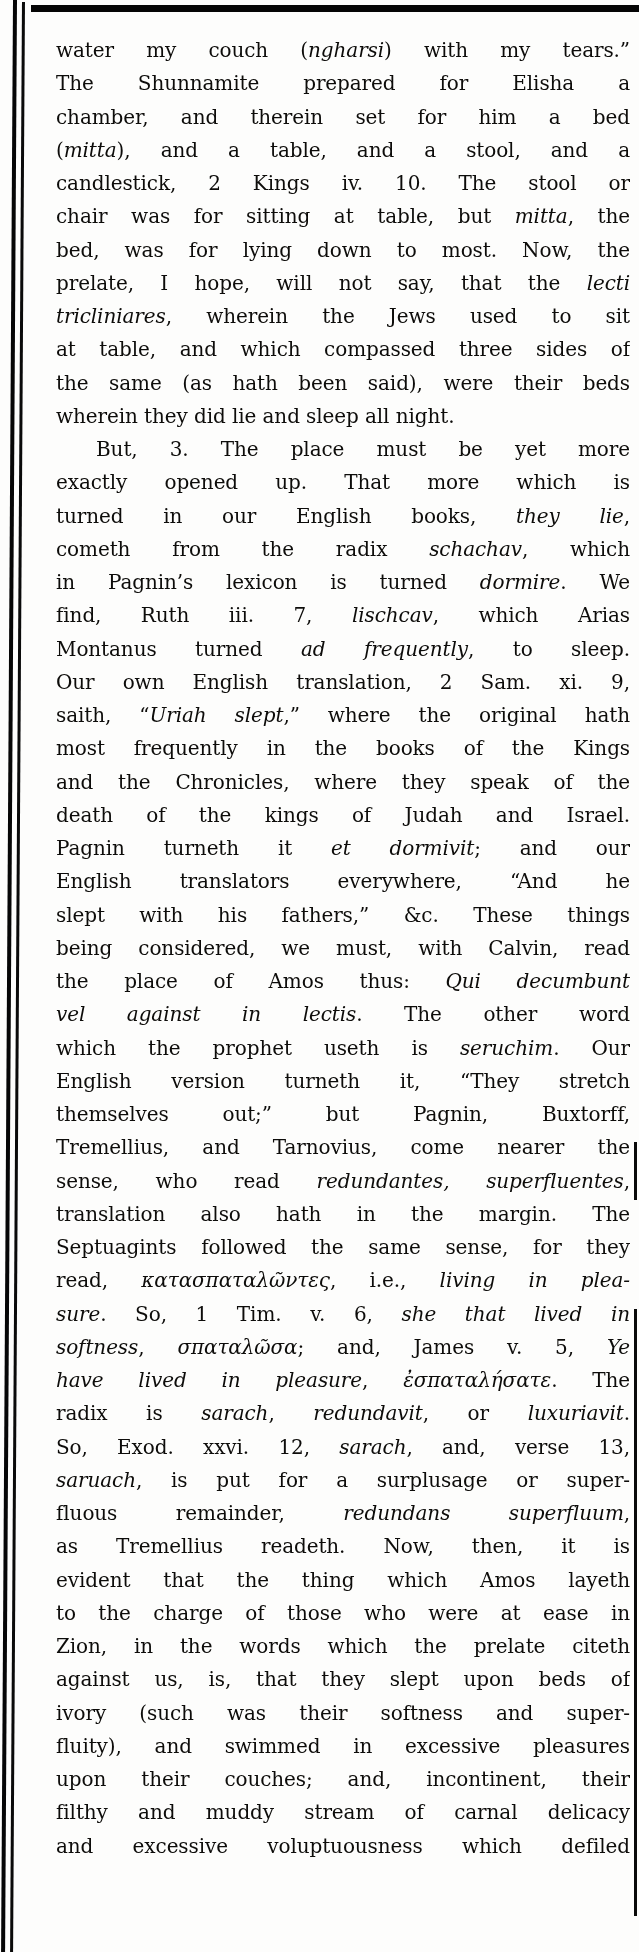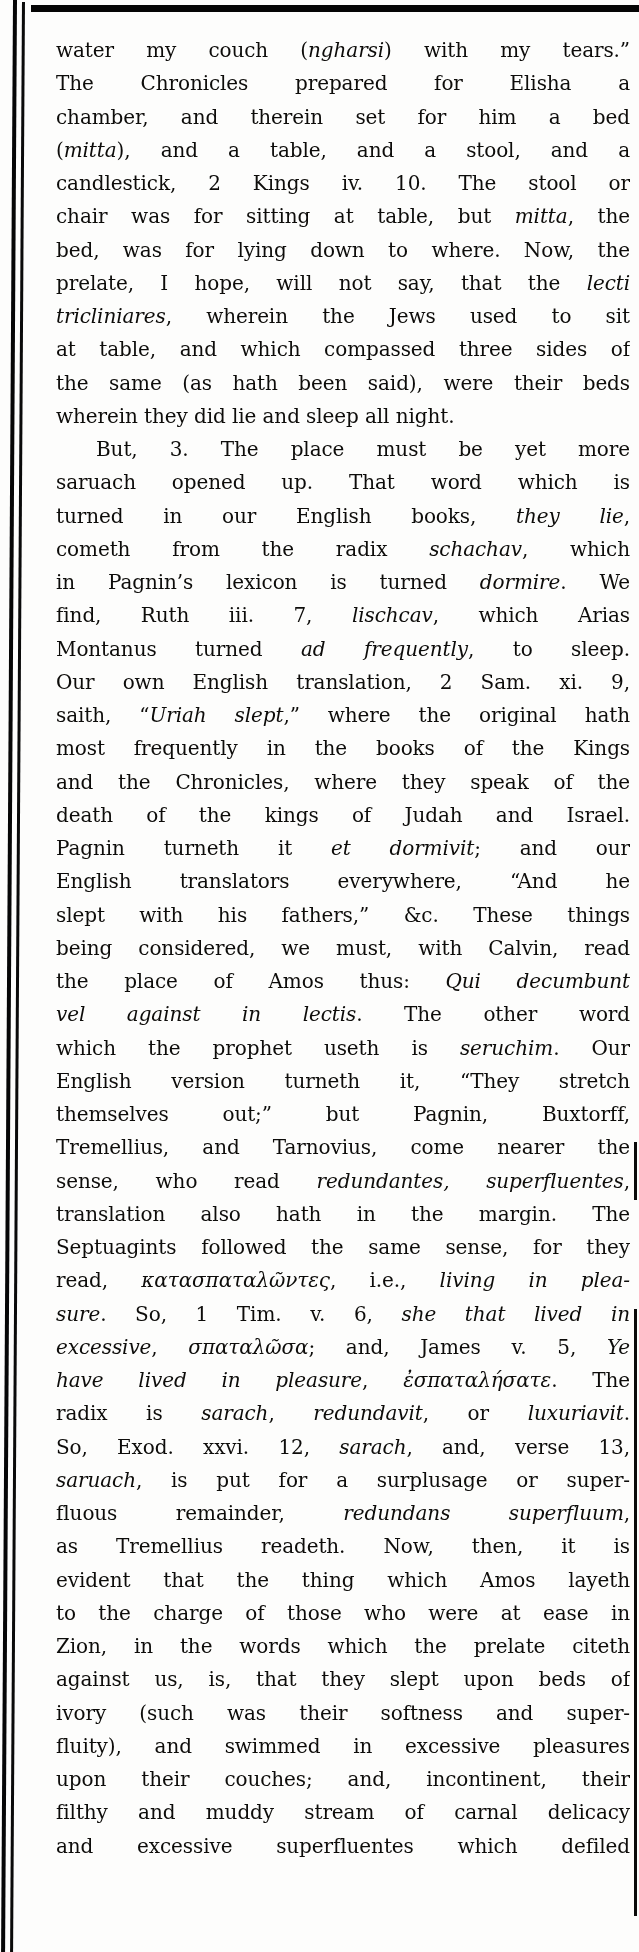--- a/index.html
+++ b/index.html
@@ -43,33 +43,33 @@
 <div class="page">
   <div class="top-rule"></div>
   <div class="left-rules">
     <div class="outer"></div>
     <div class="inner"></div>
   </div>
   <div class="right-rule-a"></div>
   <div class="right-rule-b"></div>
   <div class="text-col">
       <div class="line">water my couch (<i>ngharsi</i>) with my tears.”</div>
-      <div class="line">The Chronicles prepared for Elisha a</div>
+      <div class="line">The Shunnamite prepared for Elisha a</div>
       <div class="line">chamber, and therein set for him a bed</div>
       <div class="line">(<i>mitta</i>), and a table, and a stool, and a</div>
       <div class="line">candlestick, 2 Kings iv. 10.  The stool or</div>
       <div class="line">chair was for sitting at table, but <i>mitta</i>, the</div>
-      <div class="line">bed, was for lying down to where.  Now, the</div>
+      <div class="line">bed, was for lying down to most.  Now, the</div>
       <div class="line">prelate, I hope, will not say, that the <i>lecti</i></div>
       <div class="line"><i>tricliniares</i>, wherein the Jews used to sit</div>
       <div class="line">at table, and which compassed three sides of</div>
       <div class="line">the same (as hath been said), were their beds</div>
       <div class="line noj">wherein they did lie and sleep all night.</div>
       <div class="line indent">But, 3. The place must be yet more</div>
-      <div class="line">saruach opened up.  That word which is</div>
+      <div class="line">exactly opened up.  That more which is</div>
       <div class="line">turned in our English books, <i>they lie</i>,</div>
       <div class="line">cometh from the radix <i>schachav</i>, which</div>
       <div class="line">in Pagnin’s lexicon is turned <i>dormire</i>.  We</div>
       <div class="line">find, Ruth iii. 7, <i>lischcav</i>, which Arias</div>
       <div class="line">Montanus turned <i>ad frequently</i>, to sleep.</div>
       <div class="line">Our own English translation, 2 Sam. xi. 9,</div>
       <div class="line">saith, “<i>Uriah slept</i>,” where the original hath</div>
       <div class="line">most frequently in the books of the Kings</div>
       <div class="line">and the Chronicles, where they speak of the</div>
       <div class="line">death of the kings of Judah and Israel.</div>
@@ -81,30 +81,30 @@
       <div class="line"><i>vel against in lectis</i>.  The other word</div>
       <div class="line">which the prophet useth is <i>seruchim</i>.  Our</div>
       <div class="line">English version turneth it, “They stretch</div>
       <div class="line">themselves out;” but Pagnin, Buxtorff,</div>
       <div class="line">Tremellius, and Tarnovius, come nearer the</div>
       <div class="line">sense, who read <i>redundantes, superfluentes</i>,</div>
       <div class="line">translation also hath in the margin.  The</div>
       <div class="line">Septuagints followed the same sense, for they</div>
       <div class="line">read, <i>κατασπαταλῶντες</i>, i.e., <i>living in plea-</i></div>
       <div class="line"><i>sure</i>.  So, 1 Tim. v. 6, <i>she that lived in</i></div>
-      <div class="line"><i>excessive</i>, <i>σπαταλῶσα</i>; and, James v. 5, <i>Ye</i></div>
+      <div class="line"><i>softness</i>, <i>σπαταλῶσα</i>; and, James v. 5, <i>Ye</i></div>
       <div class="line"><i>have lived in pleasure</i>, <i>ἐσπαταλήσατε</i>.  The</div>
       <div class="line">radix is <i>sarach</i>, <i>redundavit</i>, or <i>luxuriavit</i>.</div>
       <div class="line">So, Exod. xxvi. 12, <i>sarach</i>, and, verse 13,</div>
       <div class="line"><i>saruach</i>, is put for a surplusage or super-</div>
       <div class="line">fluous remainder, <i>redundans superfluum</i>,</div>
       <div class="line">as Tremellius readeth.  Now, then, it is</div>
       <div class="line">evident that the thing which Amos layeth</div>
       <div class="line">to the charge of those who were at ease in</div>
       <div class="line">Zion, in the words which the prelate citeth</div>
       <div class="line">against us, is, that they slept upon beds of</div>
       <div class="line">ivory (such was their softness and super-</div>
       <div class="line">fluity), and swimmed in excessive pleasures</div>
       <div class="line">upon their couches; and, incontinent, their</div>
       <div class="line">filthy and muddy stream of carnal delicacy</div>
-      <div class="line">and excessive superfluentes which defiled</div>
+      <div class="line">and excessive voluptuousness which defiled</div>
     </div>
 </div>
 
 </body></html>

